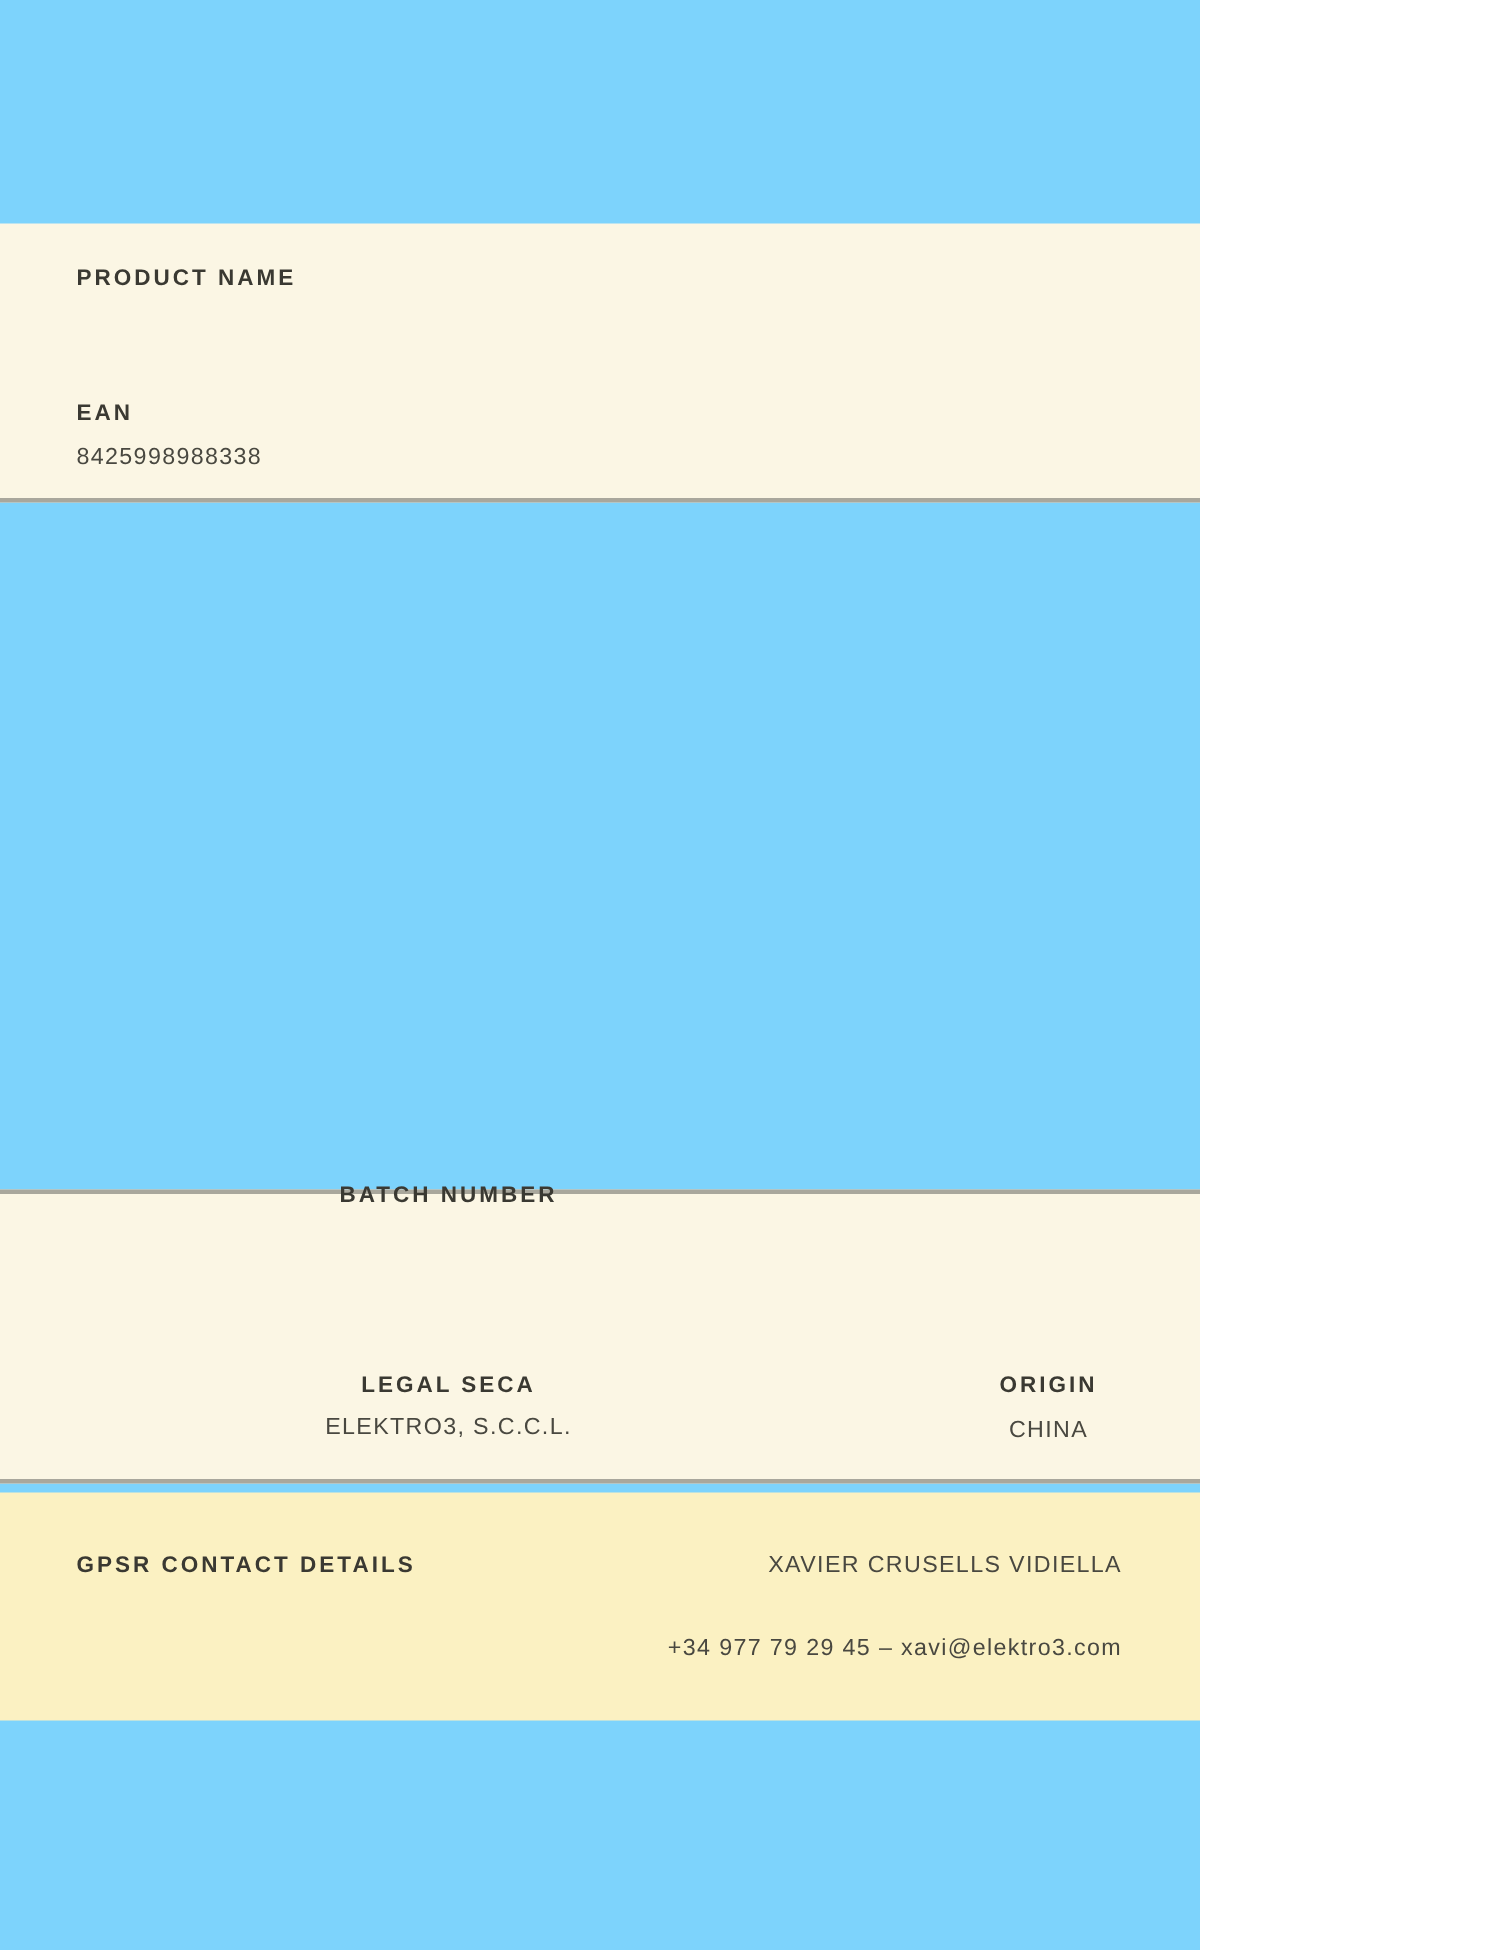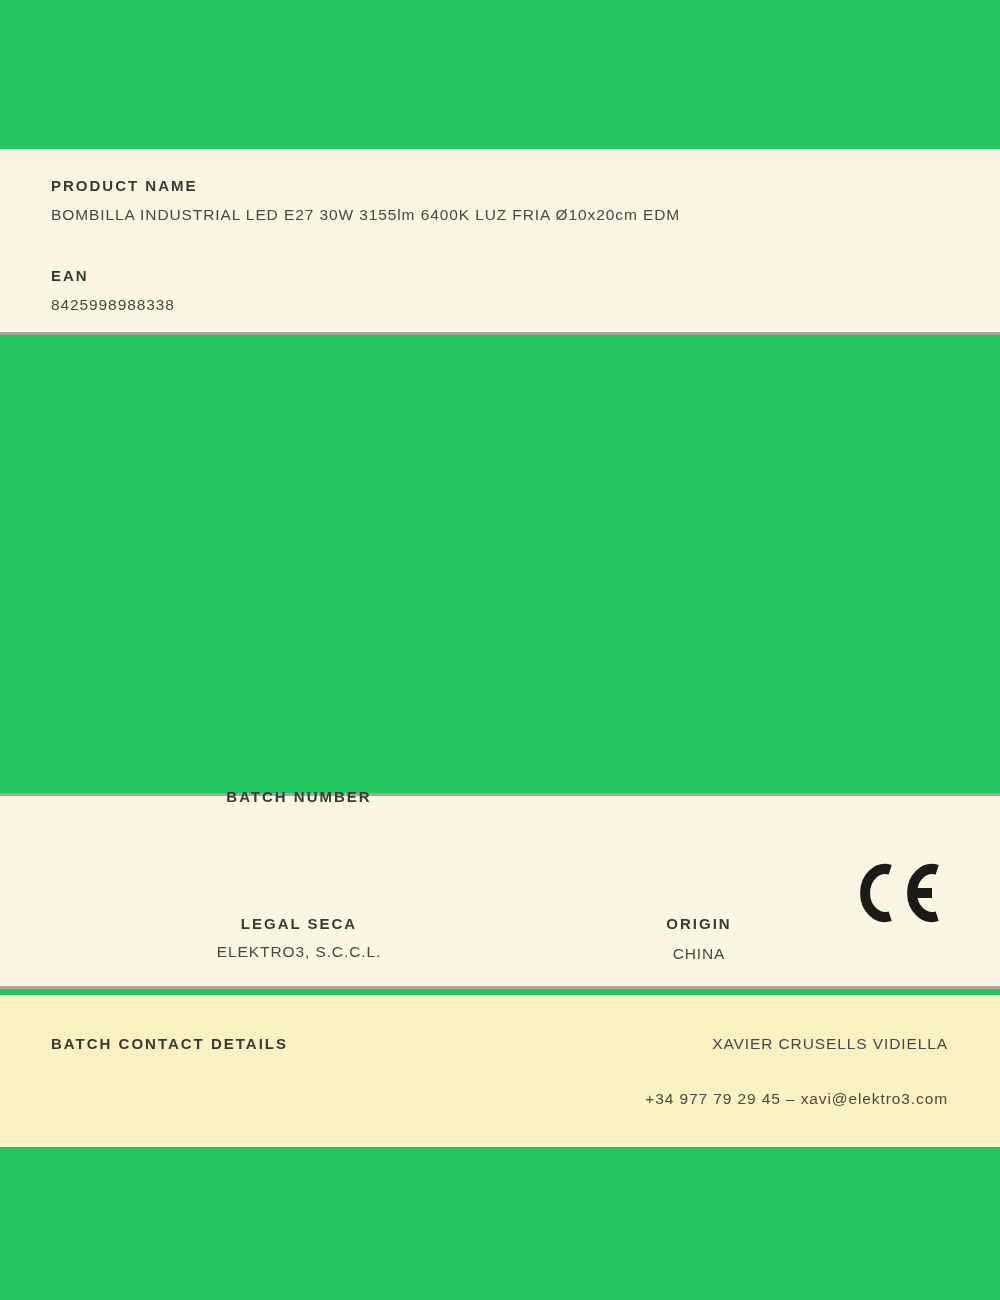--- a/index.html
+++ b/index.html
@@ -1,21 +1,21 @@
 <!DOCTYPE html>
 <html><head>
 <meta charset="utf-8">
 <style>
   * { margin: 0; padding: 0; box-sizing: border-box; }
   html, body { background: #ffffff; }
   .page {
     position: relative;
-    width: 1000px;
+    width: 800px;
     height: 1300px;
-    background: #22c55e;
+    background: #7dd3fc;
     font-family: "Liberation Sans", sans-serif;
     overflow: hidden;
   }
   .band {
     position: absolute;
     left: 0;
     width: 100%;
   }
   .band-product {
     top: 149px;
@@ -65,21 +65,20 @@
   .ce path { stroke: #1a1a16; stroke-width: 10; fill: none; stroke-linecap: butt; }
 </style>
 </head>
 <body>
 
 <div class="page">
 
   <div class="band band-product"></div>
 
   <div class="lbl" style="left:51px; top:177px;">PRODUCT NAME</div>
-  <div class="val" style="left:51px; top:206px;">BOMBILLA INDUSTRIAL LED E27 30W 3155lm 6400K LUZ FRIA Ø10x20cm EDM</div>
 
   <div class="lbl" style="left:51px; top:267px;">EAN</div>
   <div class="val" style="left:51px; top:296px;">8425998988338</div>
 
   <div class="band band-batch"></div>
 
   <div class="lbl ctr col-left" style="top:788px;">BATCH NUMBER</div>
   <div class="val ctr col-left" style="top:853px;"></div>
 
   <div class="val ctr col-right" style="top:853px;"></div>
@@ -91,18 +90,18 @@
   <div class="val ctr col-right" style="top:945px;">CHINA</div>
 
   <svg class="ce" viewBox="0 0 86 60" aria-hidden="true">
     <path d="M 33.2 6.8 A 20 24 0 1 0 33.2 53.2"></path>
     <path d="M 80.2 6.8 A 20 24 0 1 0 80.2 53.2"></path>
     <path d="M 53 30 L 75 30"></path>
   </svg>
 
   <div class="band band-gpsr"></div>
 
-  <div class="lbl" style="left:51px; top:1035px;">BATCH CONTACT DETAILS</div>
+  <div class="lbl" style="left:51px; top:1035px;">GPSR CONTACT DETAILS</div>
 
   <div class="val rt" style="top:1035px;">XAVIER CRUSELLS VIDIELLA</div>
   <div class="val rt" style="top:1090px;">+34 977 79 29 45 – xavi@elektro3.com</div>
 
 </div>
 
 </body></html>

